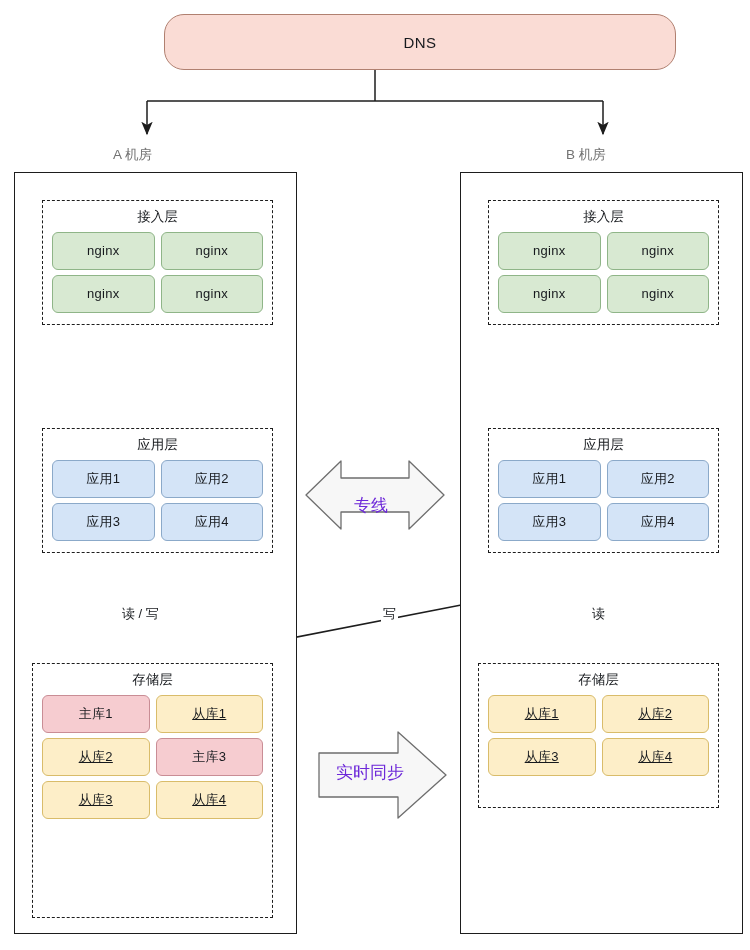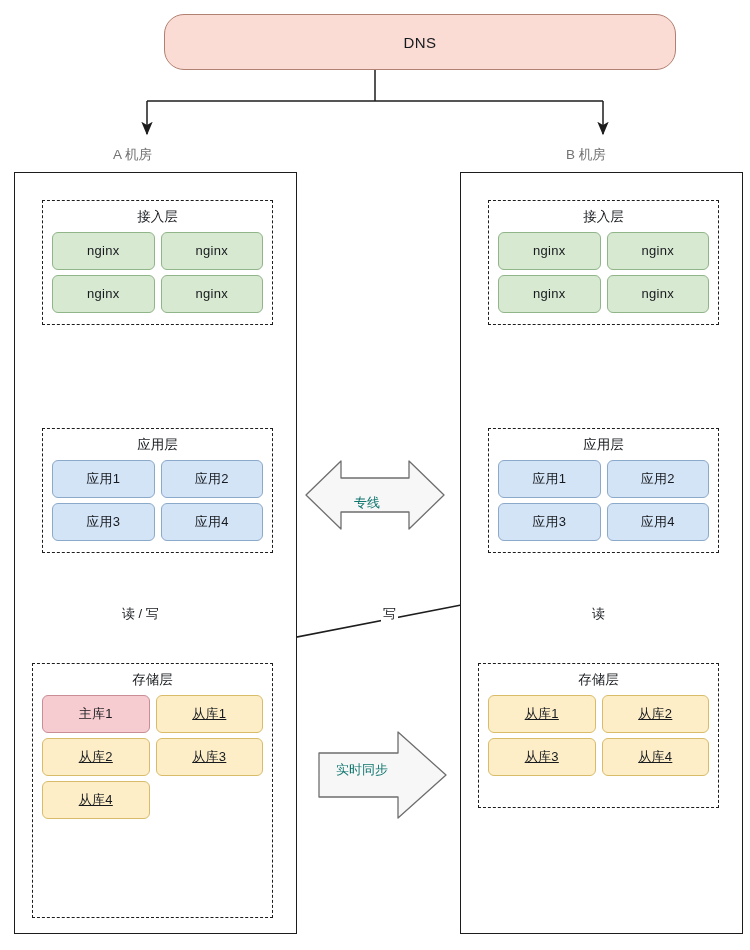--- a/index.html
+++ b/index.html
@@ -122,22 +122,22 @@
     white-space: nowrap;
     text-align: right;
   }
   .lbl-rw    { left: 120px; top: 605px; }
   .lbl-write { left: 381px; top: 605px; }
   .lbl-read  { left: 590px; top: 605px; }
 
   
   .block-arrow-text {
     position: absolute;
-    font-size: 13px;
-    color: #0f766e;
+    font-size: 17px;
+    color: #6d28d9;
     white-space: nowrap;
   }
   .txt-line { left: 354px; top: 494px; }
   .txt-sync { left: 336px; top: 761px; }
 </style>
 </head>
 <body>
 
 <div id="canvas">
 
@@ -200,20 +200,21 @@
       <div class="node blue">应用4</div>
     </div>
   </div>
 
   <div class="layer layer-store-a">
     <div class="layer-title">存储层</div>
     <div class="node-grid">
       <div class="node pink">主库1</div>
       <div class="node yellow">从库1</div>
       <div class="node yellow">从库2</div>
+      <div class="node pink">主库3</div>
       <div class="node yellow">从库3</div>
       <div class="node yellow">从库4</div>
     </div>
   </div>
 
   <div class="layer layer-access-b">
     <div class="layer-title">接入层</div>
     <div class="node-grid">
       <div class="node green">nginx</div>
       <div class="node green">nginx</div>

